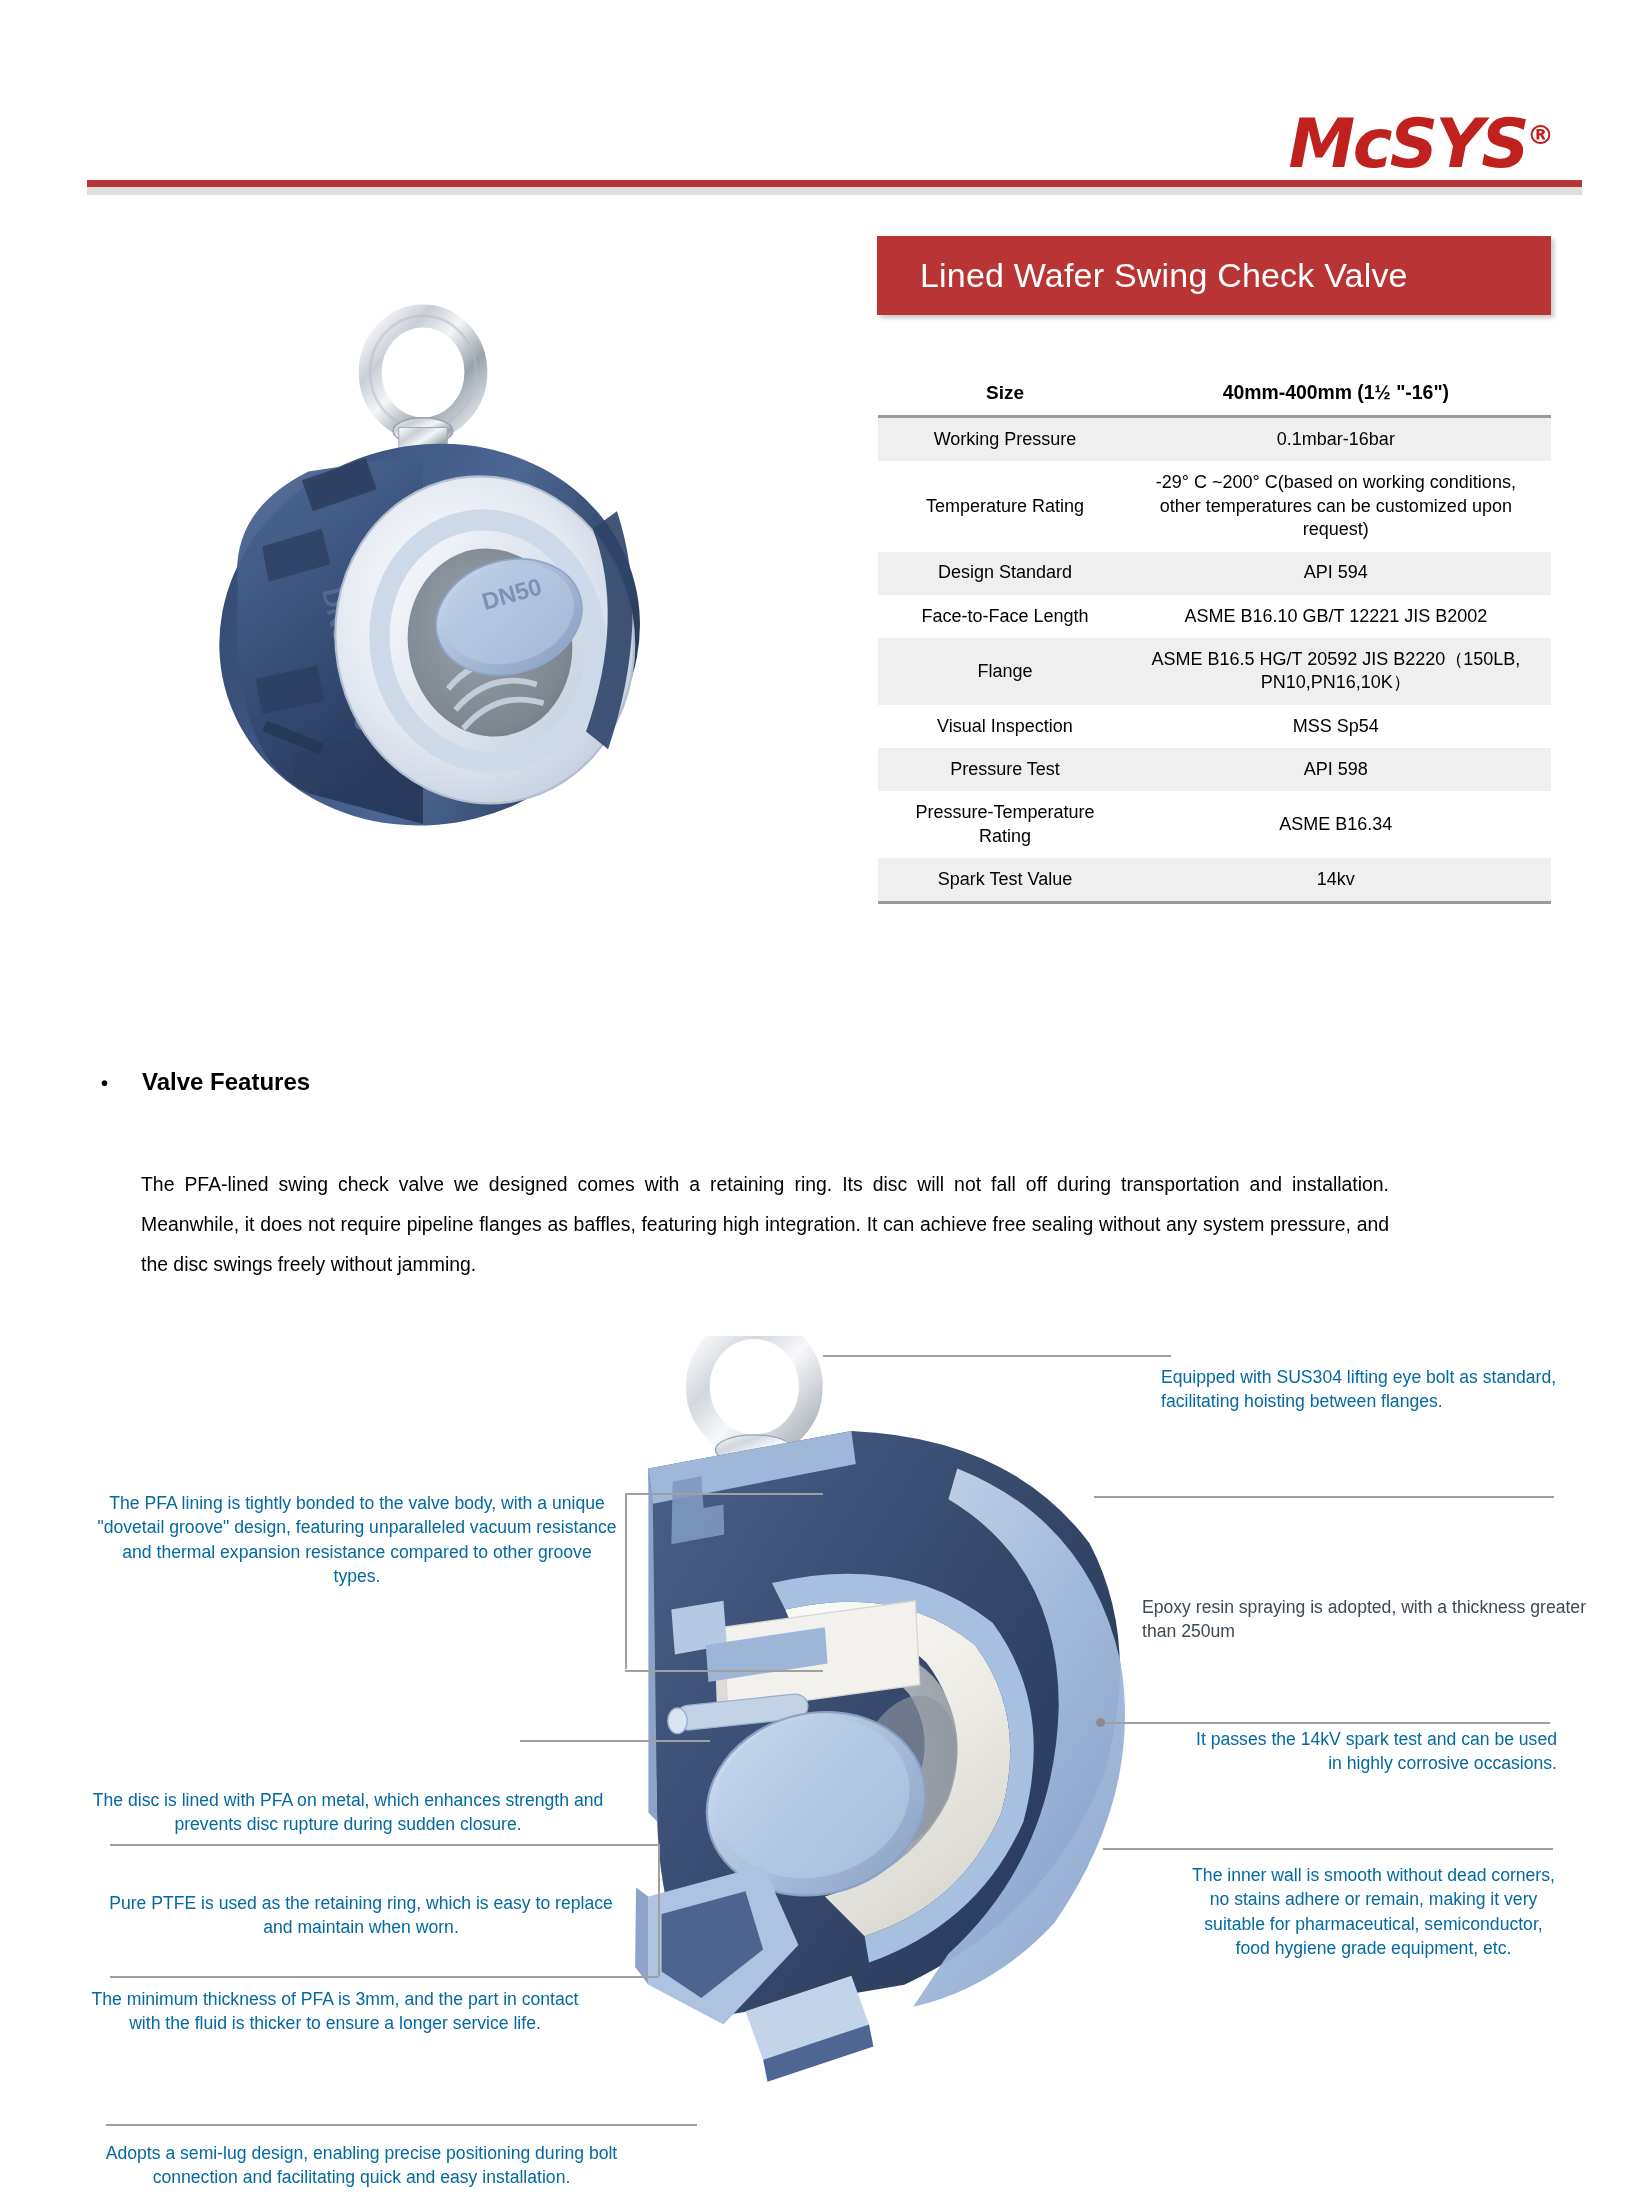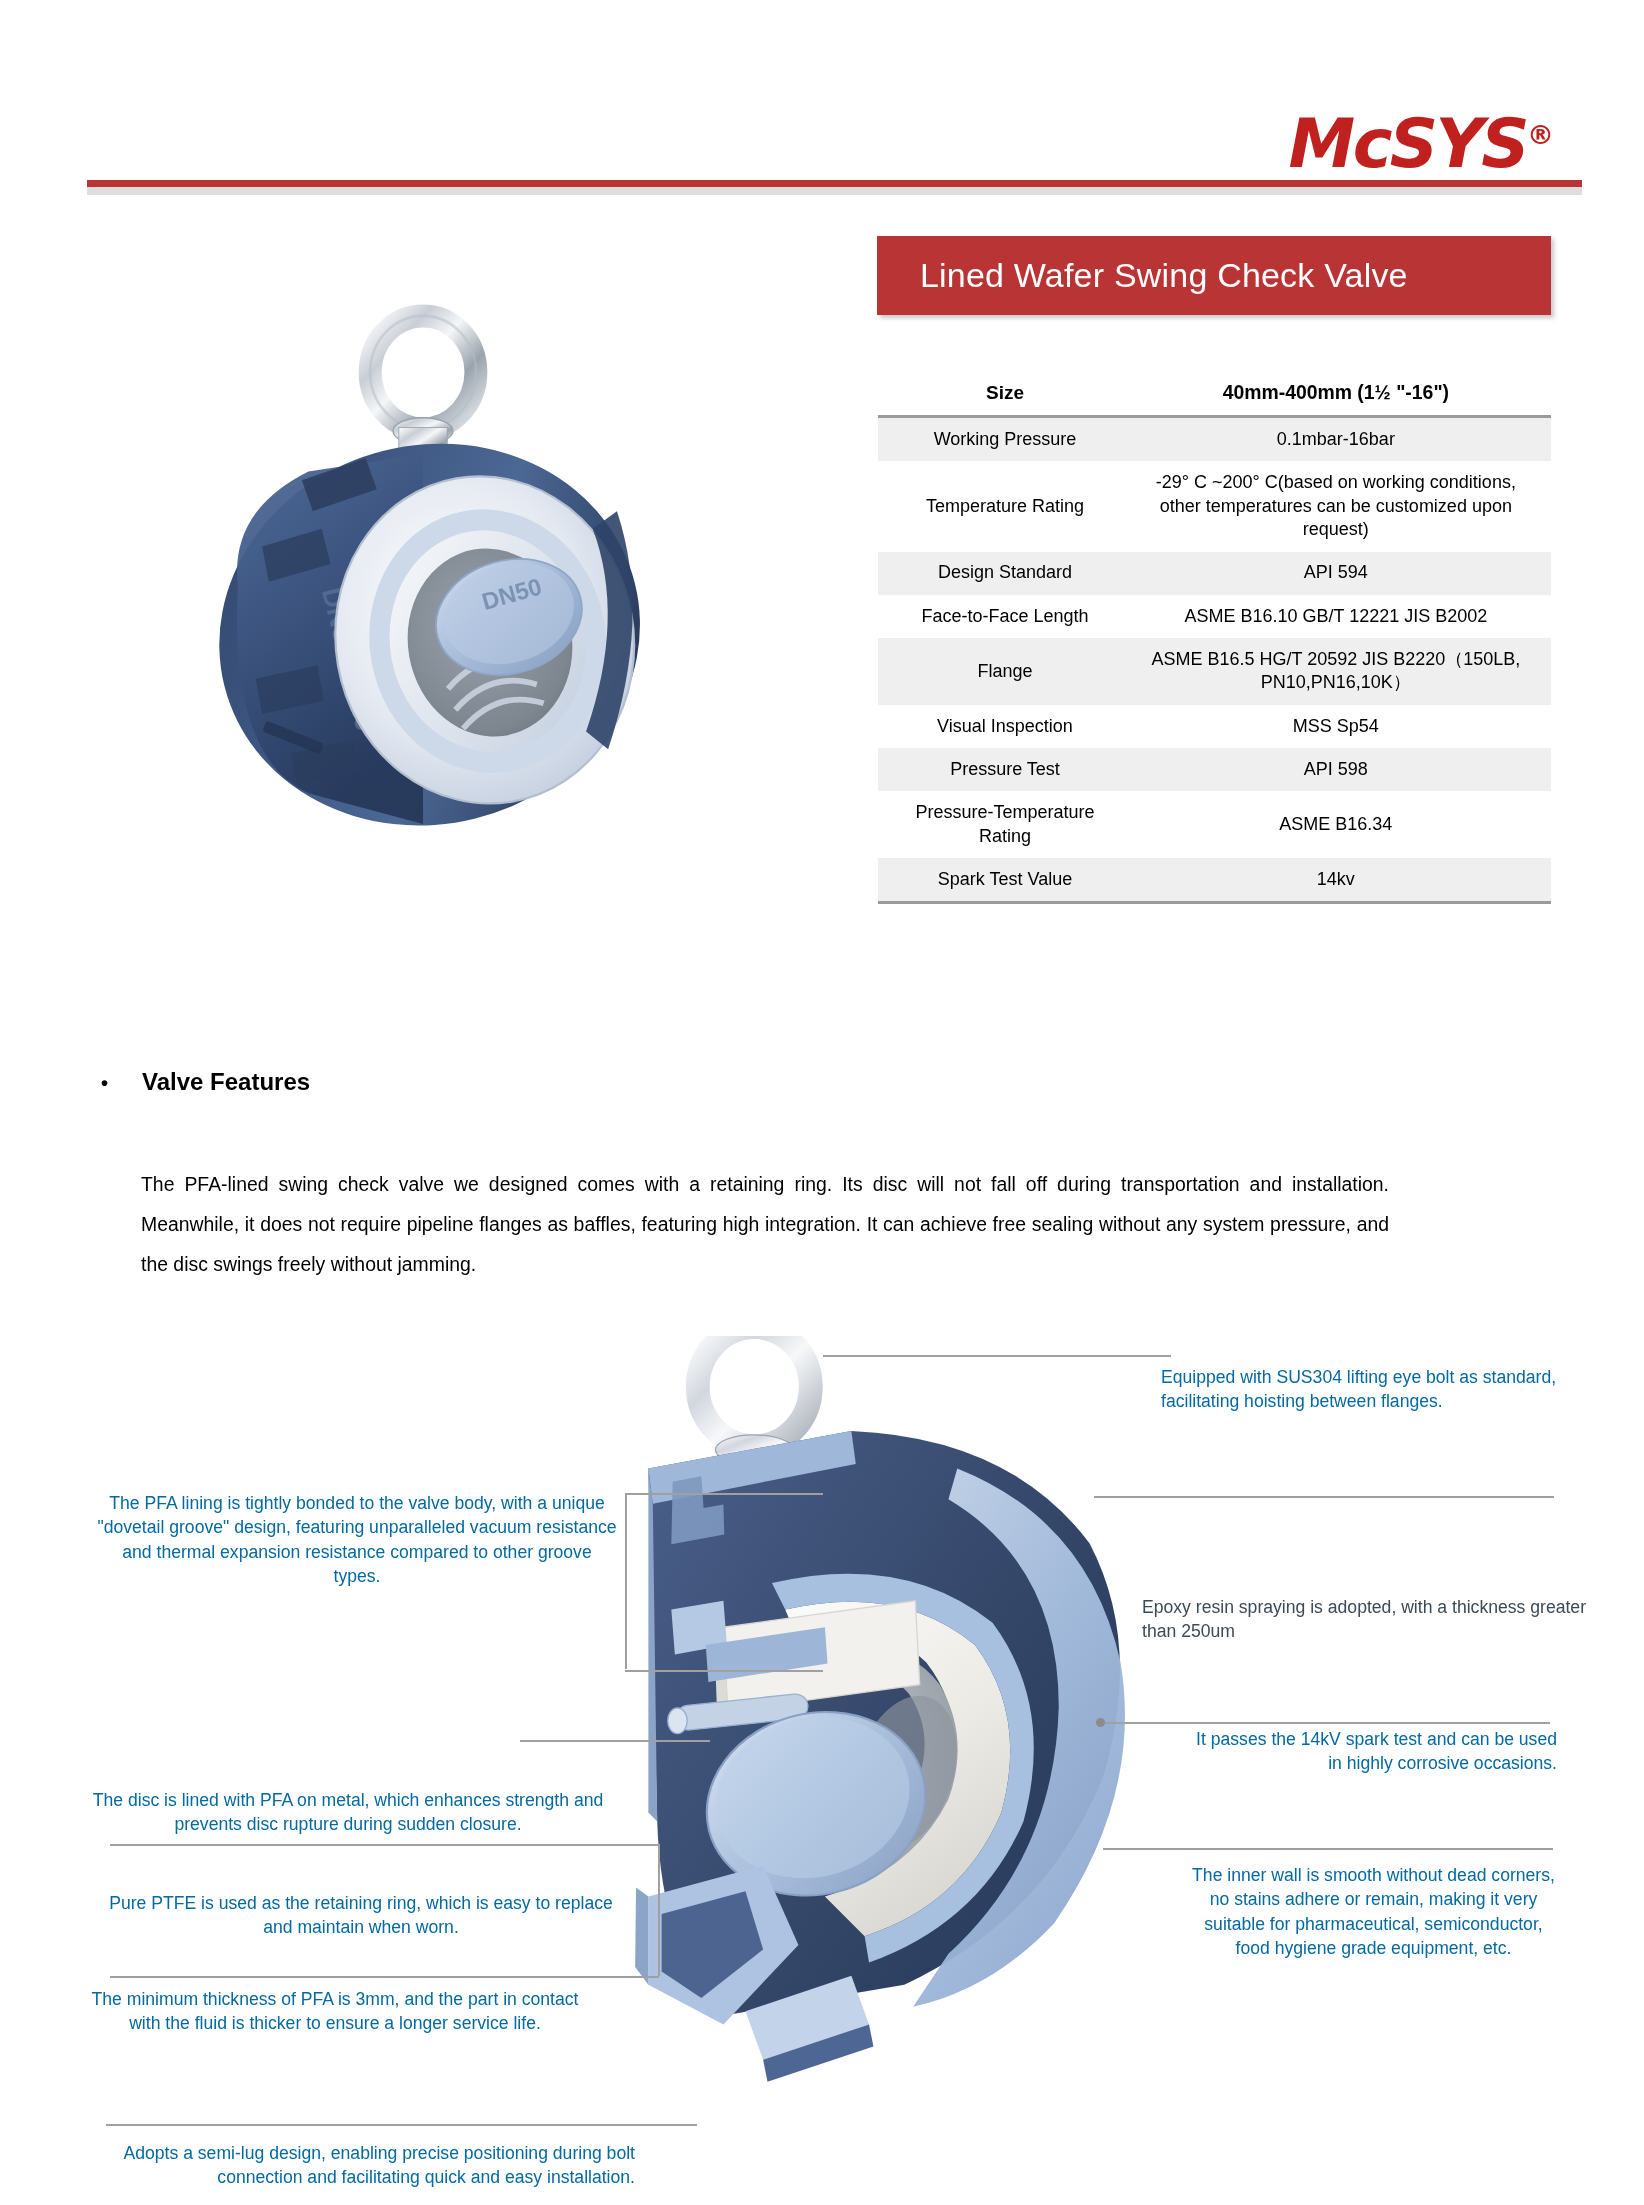--- a/index.html
+++ b/index.html
@@ -395,14 +395,14 @@
 <div class="callout ctr" style="left:88px; top:1740px; width:520px;margin-top:48px;">The disc is lined with PFA on metal, which enhances strength and prevents disc rupture during sudden closure.</div>
 
 <div class="callout ctr" style="left:1178px; top:1727px; width:379px;text-align:right;">It passes the 14kV spark test and can be used in highly corrosive occasions.</div>
 
 <div class="callout ctr" style="left:101px; top:1859px; width:520px;margin-top:32px;">Pure PTFE is used as the retaining ring, which is easy to replace and maintain when worn.</div>
 
 <div class="callout ctr" style="left:1186px; top:1863px; width:375px;">The inner wall is smooth without dead corners, no stains adhere or remain, making it very suitable for pharmaceutical, semiconductor, food hygiene grade equipment, etc.</div>
 
 <div class="callout ctr" style="left:88px; top:1987px; width:494px;">The minimum thickness of PFA is 3mm, and the part in contact with the fluid is thicker to ensure a longer service life.</div>
 
-<div class="callout ctr" style="left:88px; top:2141px; width:547px;text-align:right;">Adopts a semi-lug design, enabling precise positioning during bolt connection and facilitating quick and easy installation.</div>
+<div class="callout ctr" style="left:88px; top:2141px; width:547px;">Adopts a semi-lug design, enabling precise positioning during bolt connection and facilitating quick and easy installation.</div>
 
 
 </body></html>

